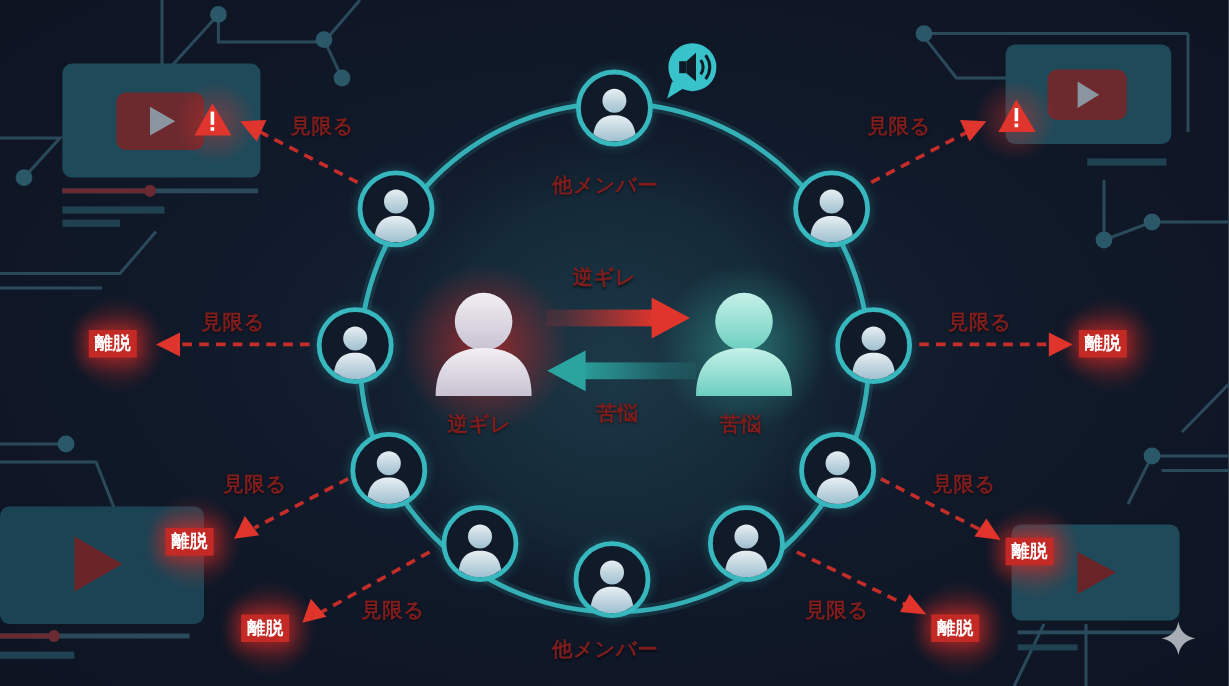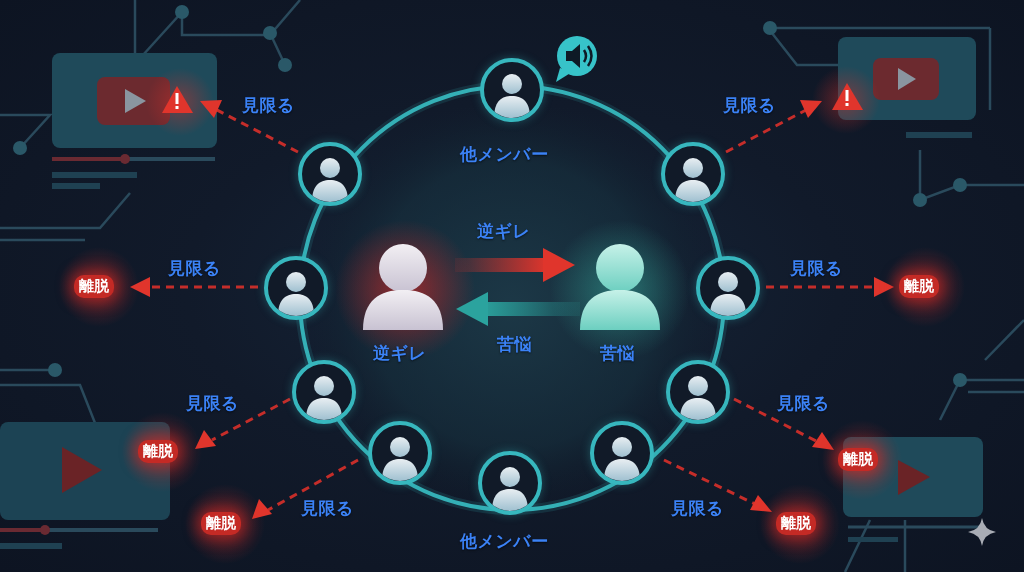--- a/index.html
+++ b/index.html
@@ -3,27 +3,27 @@
 <meta charset="utf-8">
 <style>
   html, body { margin:0; padding:0; }
   body {
     width:1024px; height:572px; overflow:hidden; position:relative;
     background: radial-gradient(ellipse at 50% 50%, #16263a 0%, #111a2a 45%, #0d1422 100%);
     font-family: "DejaVu Sans", sans-serif;
   }
   svg.bg { position:absolute; left:0; top:0; }
   .label {
-    position:absolute; color:#3b82f6; font-weight:bold; font-size:17px;
+    position:absolute; color:#7f1d1d; font-weight:bold; font-size:17px;
     white-space:nowrap; letter-spacing:0.5px;
     text-shadow: 0 1px 2px rgba(0,0,0,0.6);
   }
   .badge {
     position:absolute; background:#c42a25; color:#fff; font-weight:bold;
-    font-size:15px; padding:2px 5px; border-radius:10px; white-space:nowrap;
+    font-size:15px; padding:2px 5px; border-radius:0; white-space:nowrap;
     box-shadow: 0 0 14px 4px rgba(220,40,35,0.55);
   }
   .node {
     position:absolute; width:64px; height:64px; border-radius:50%;
     background:#111a28; border:4px solid #37b7be; box-sizing:border-box;
     overflow:hidden;
     box-shadow: 0 0 10px rgba(55,183,190,0.35);
   }
   .node svg { position:absolute; left:0; top:0; }
 </style>

